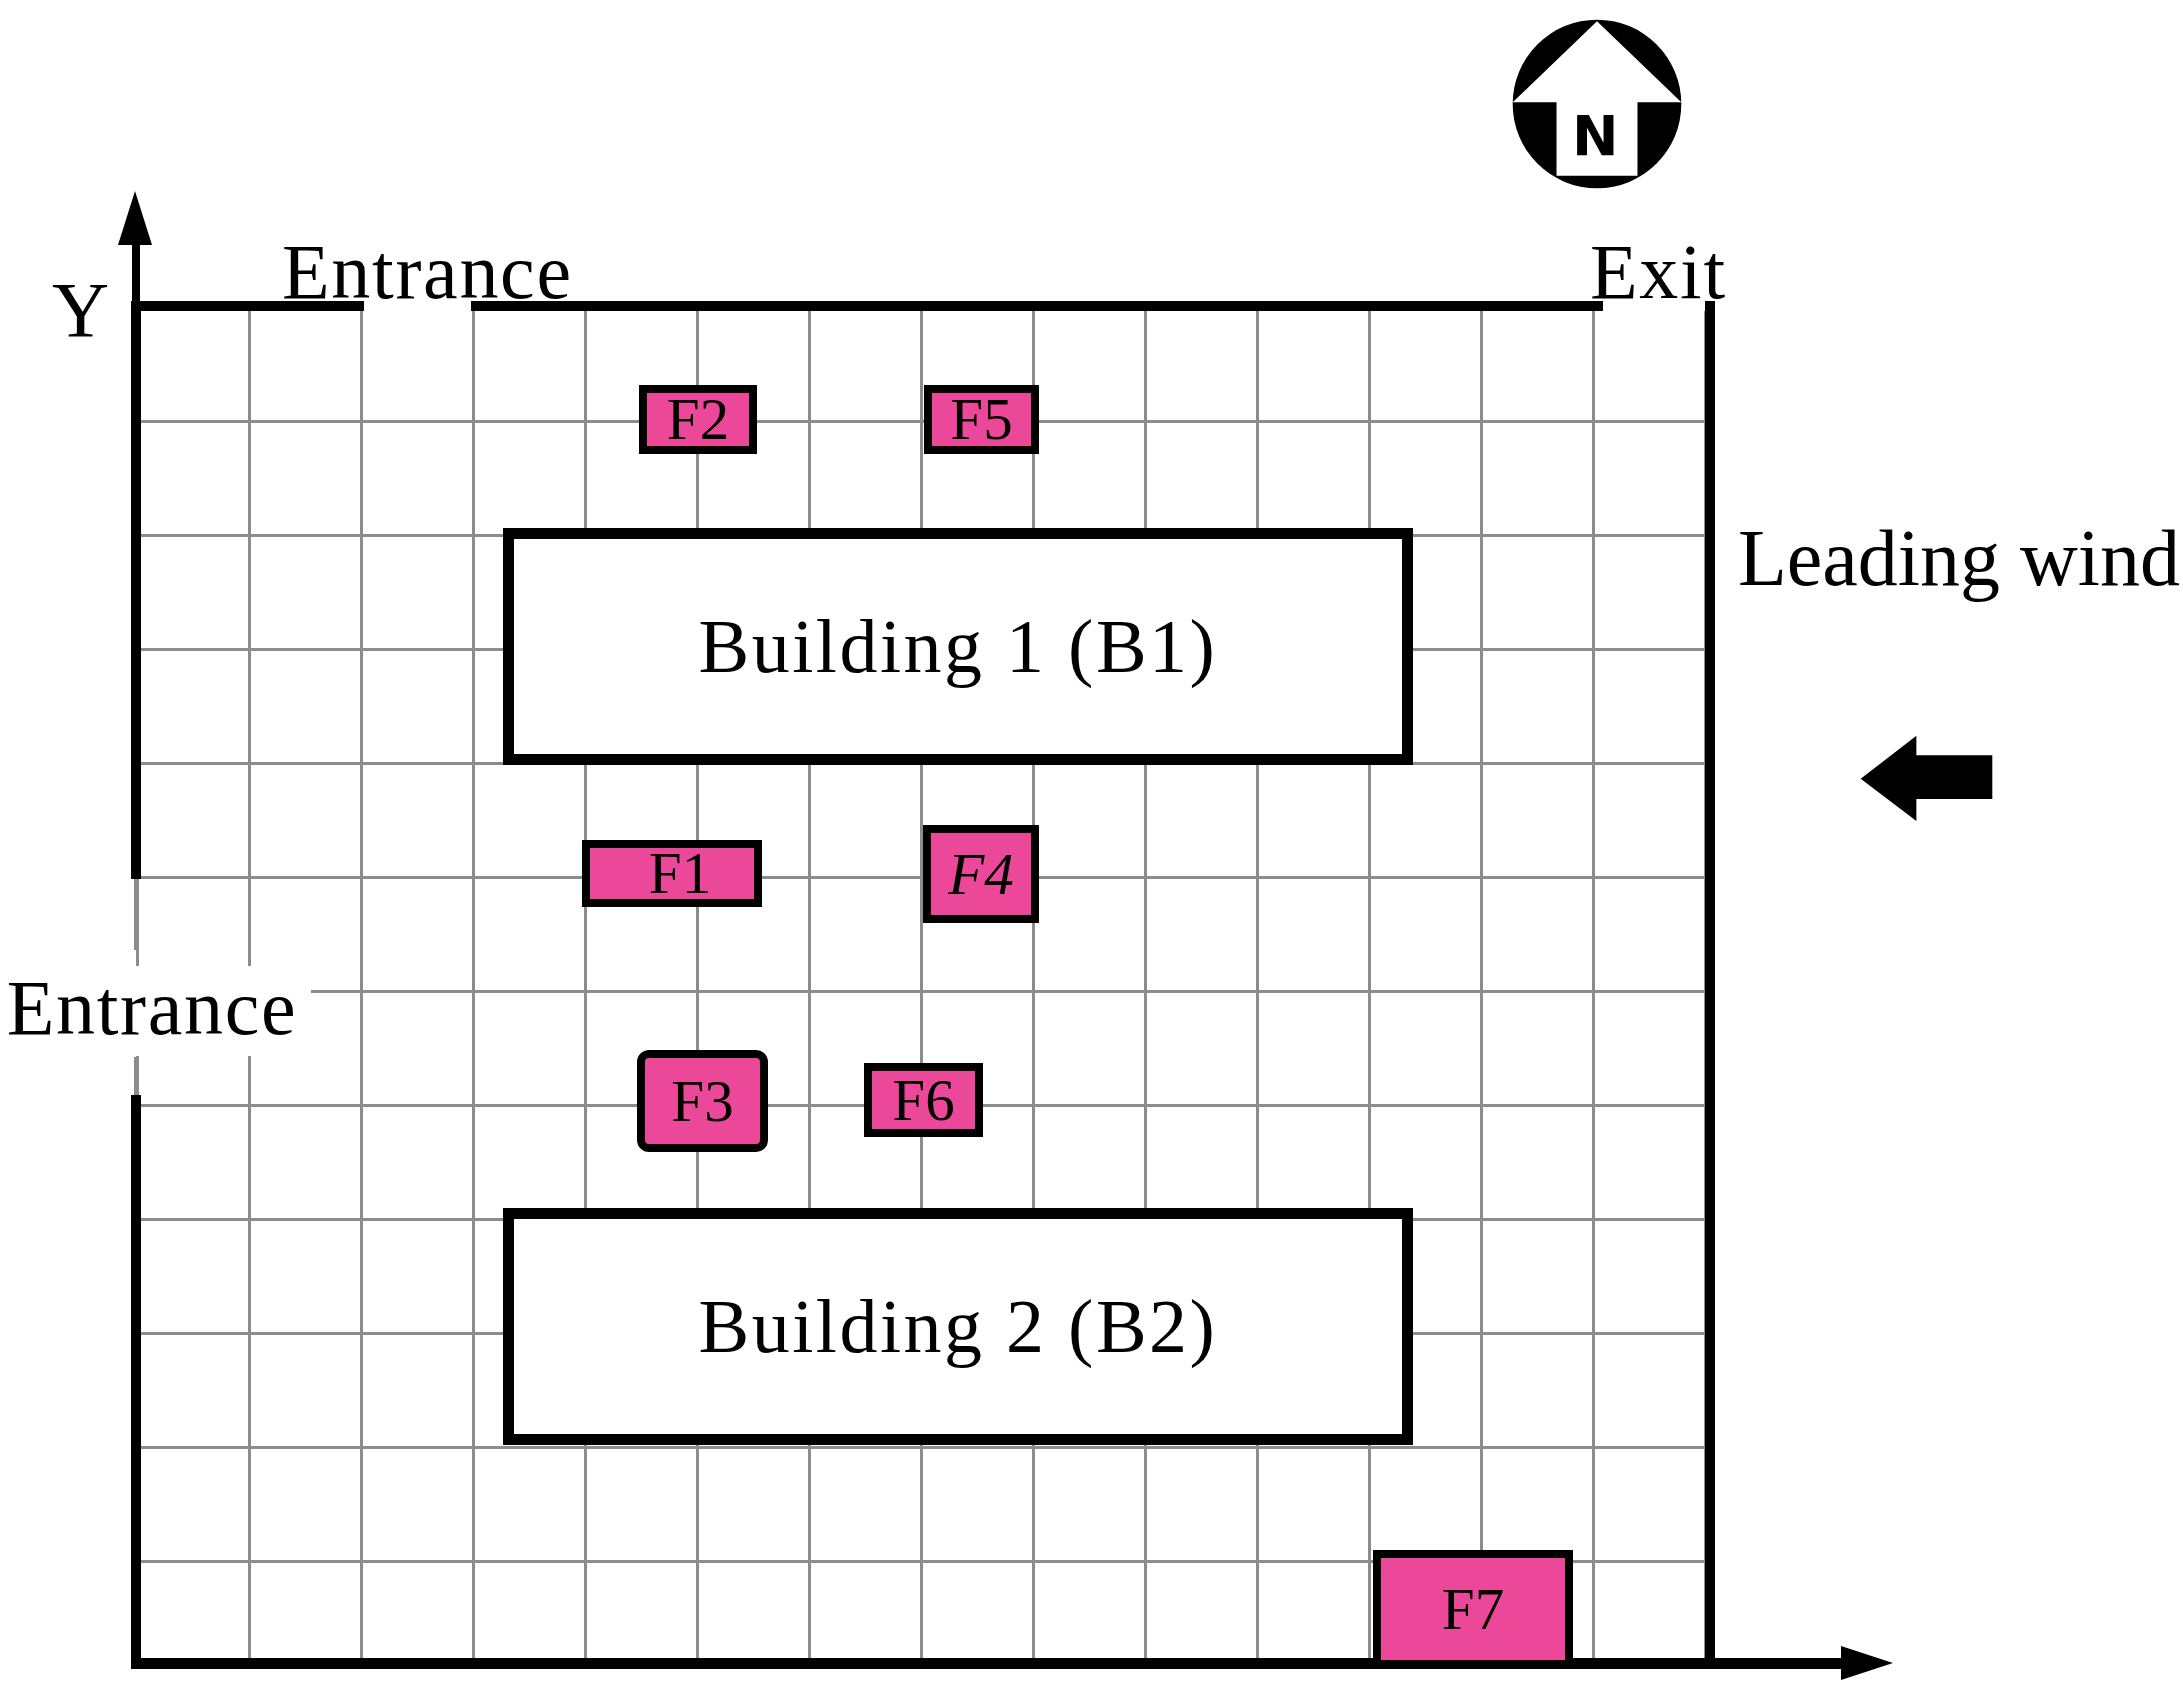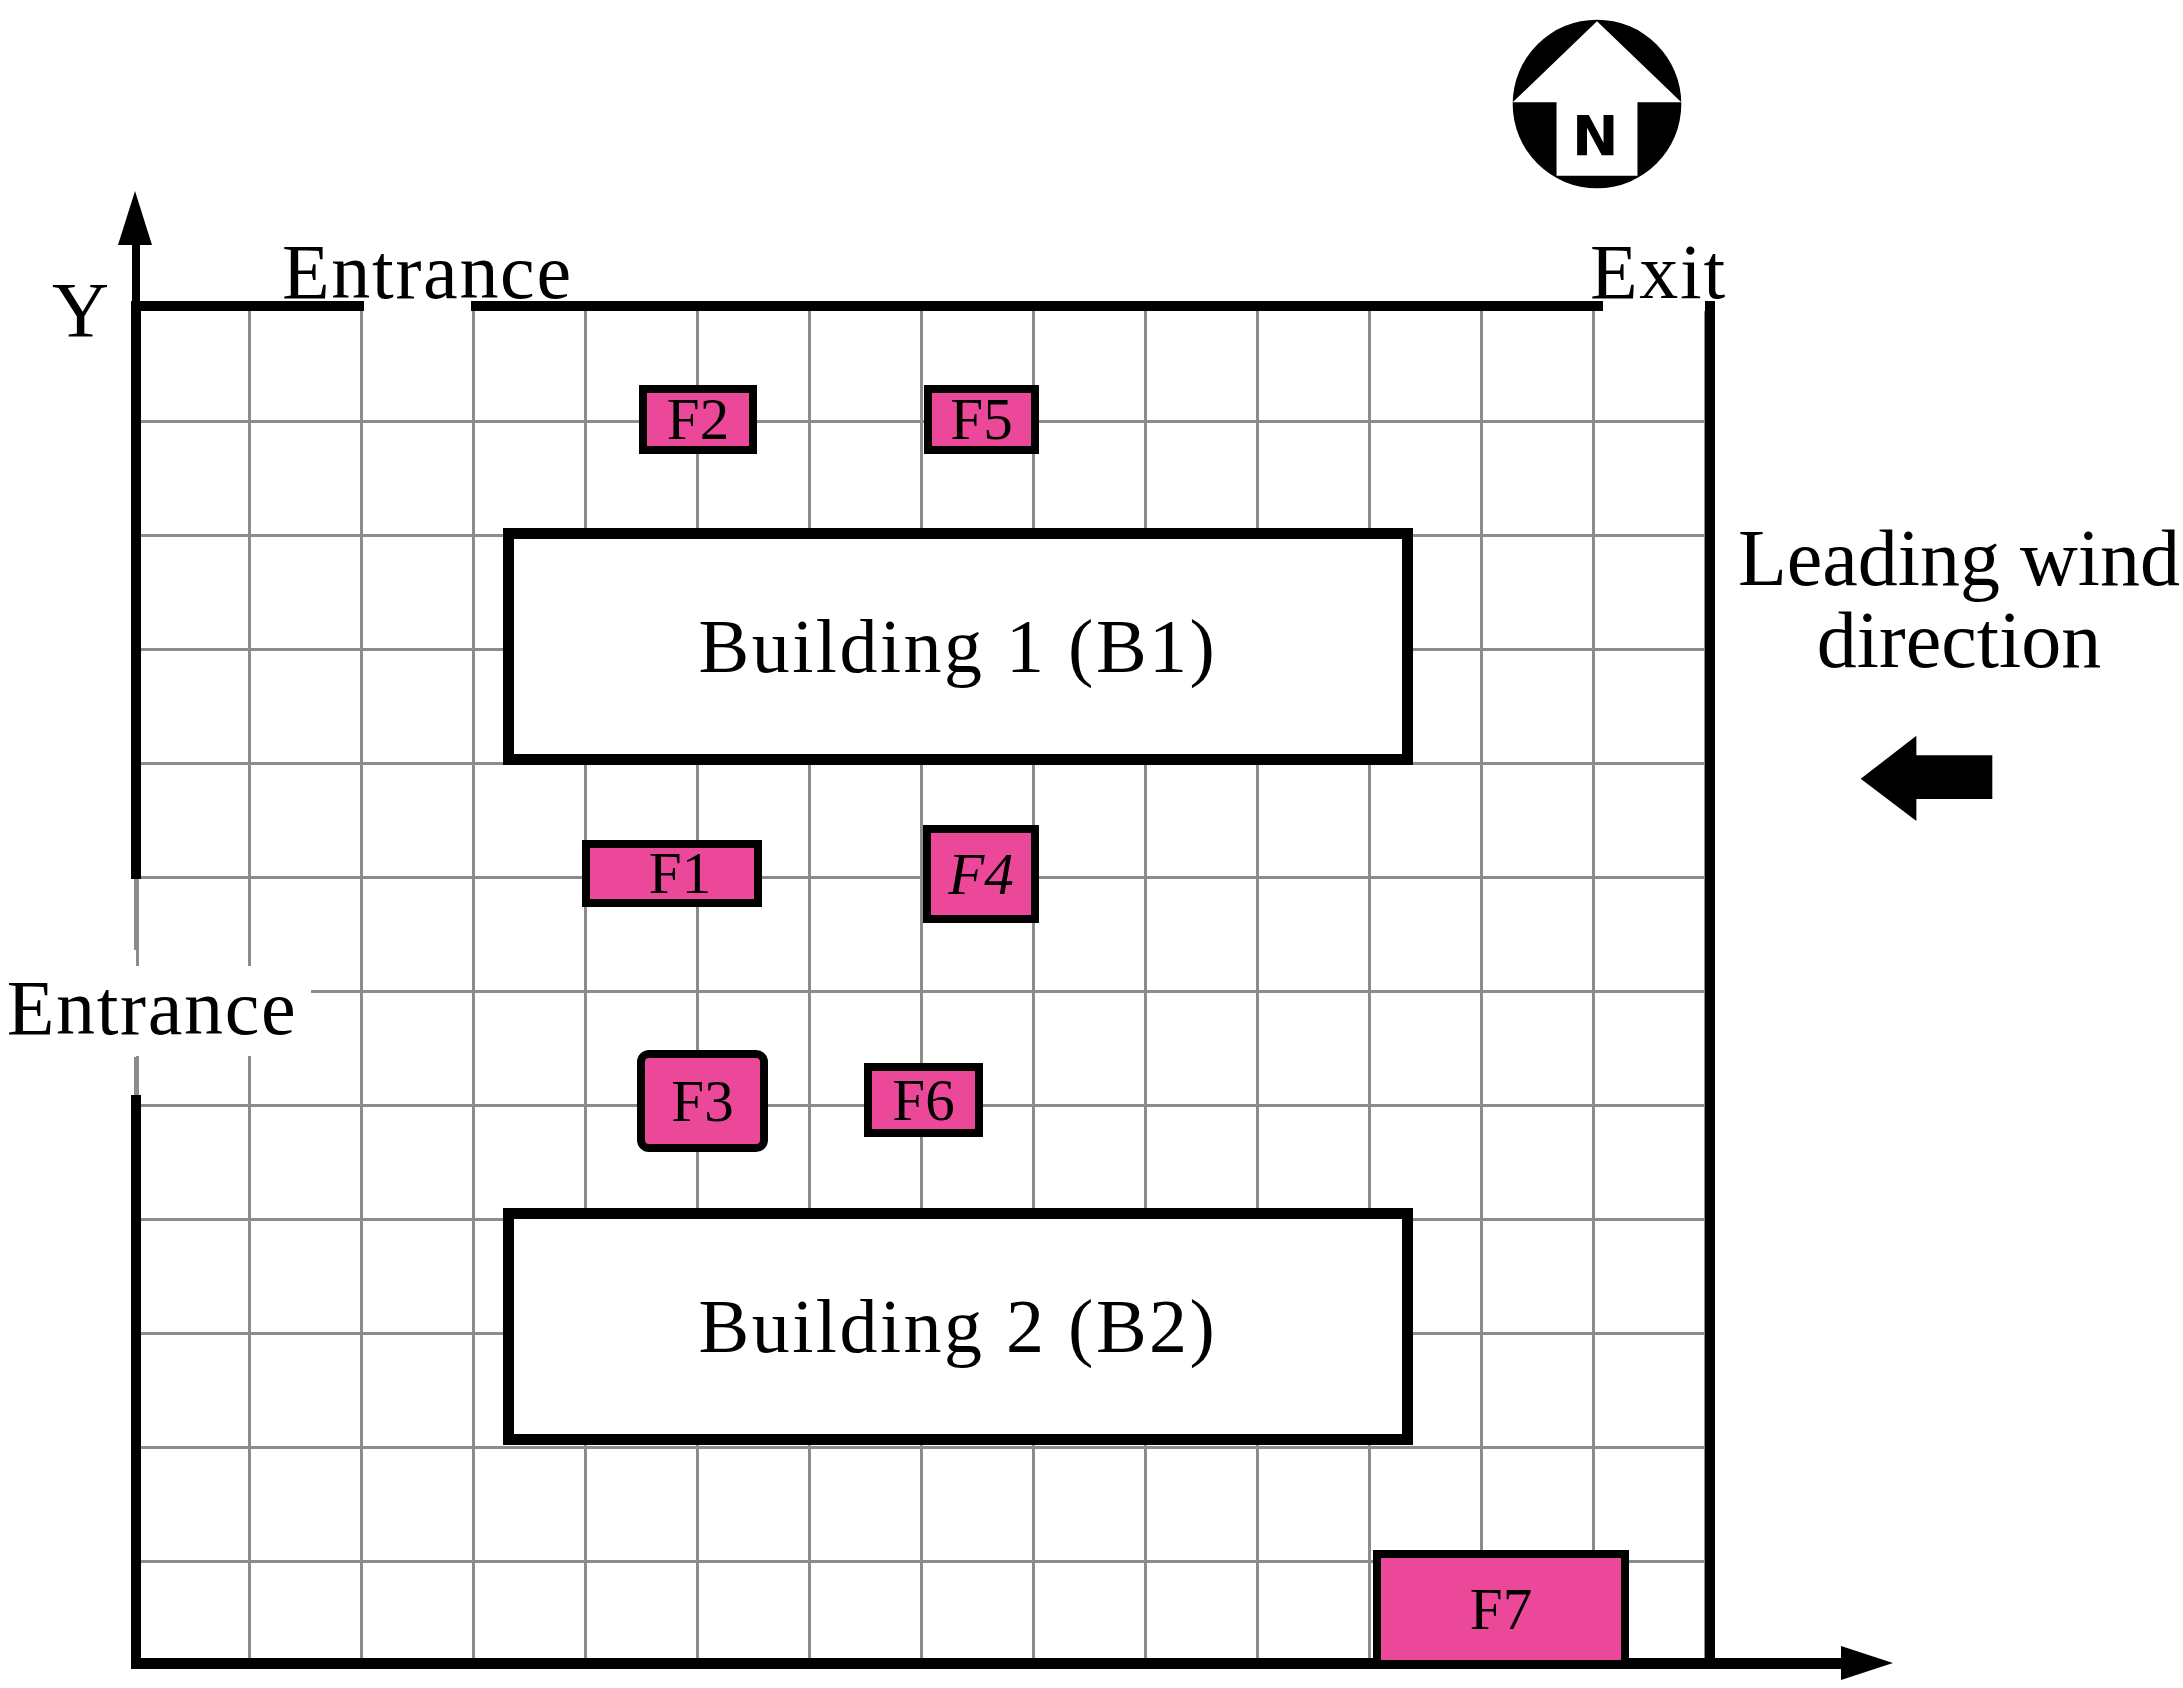--- a/index.html
+++ b/index.html
@@ -55,21 +55,21 @@
     position:absolute;border:8.4px solid #000;background:#ec4899;box-sizing:border-box;
     display:flex;align-items:center;justify-content:center;
     font-size:59px;z-index:4;
   }
   #fbox-f1{left:582px; top:840px; width:180px;height:67px;padding-left:16px;}
   #fbox-f2{left:639px; top:385px; width:118px;height:69px;}
   #fbox-f3{left:637px; top:1050px;width:131px;height:102px;border-radius:12px;}
   #fbox-f4{left:923px;top:825px; width:116px;height:98px;font-style:italic;}
   #fbox-f5{left:924px;top:385px; width:115px;height:69px;}
   #fbox-f6{left:864px;top:1063px;width:119px;height:74px;}
-  #fbox-f7{left:1373px;top:1550px;width:256px;height:118px;}
+  #fbox-f7{left:1373px;top:1550px;width:200px;height:118px;}
   
   .lbl{position:absolute;z-index:5;line-height:1;white-space:nowrap;}
   #y-axis-label       {left:52px;  top:270px; font-size:79px;}
   #entrance-top-label {left:282px; top:233px; font-size:78px; letter-spacing:1.7px;}
   #exit-label         {left:1590px;top:233px; font-size:78px; letter-spacing:1.7px;}
   #entrance-left-label{
     left:6.7px;top:966px;font-size:78px;letter-spacing:1.7px;
     background:#fff;padding:3.4px 13.5px 8.4px 0;
   }
   #wind-label{
@@ -135,20 +135,19 @@
     </div>
 
   <svg id="compass" width="172" height="172" viewBox="0 0 204 204">
     <circle cx="102" cy="102" r="100" fill="#000"></circle>
     <polygon points="102,4 202,100 150,100 150,187 54,187 54,100 2,100" fill="#fff"></polygon>
     <text x="100" y="163" text-anchor="middle" font-family="DejaVu Sans, sans-serif" font-size="66" font-weight="bold" fill="#000">N</text>
   </svg>
 
   <div id="wind-label">
     <div>Leading wind</div>
-    <div>direction</div>
   </div>
   <svg id="wind-arrow" width="135" height="93" viewBox="0 0 160 110">
     <polygon points="2,53 68,2 68,25 158,25 158,77 68,77 68,103" fill="#000"></polygon>
   </svg>
 
 </div>
 
 
 </body></html>

